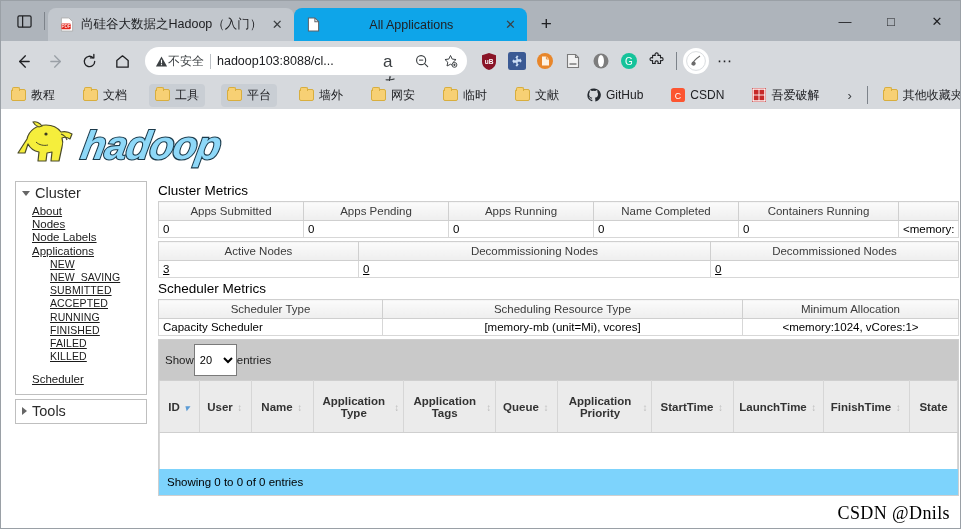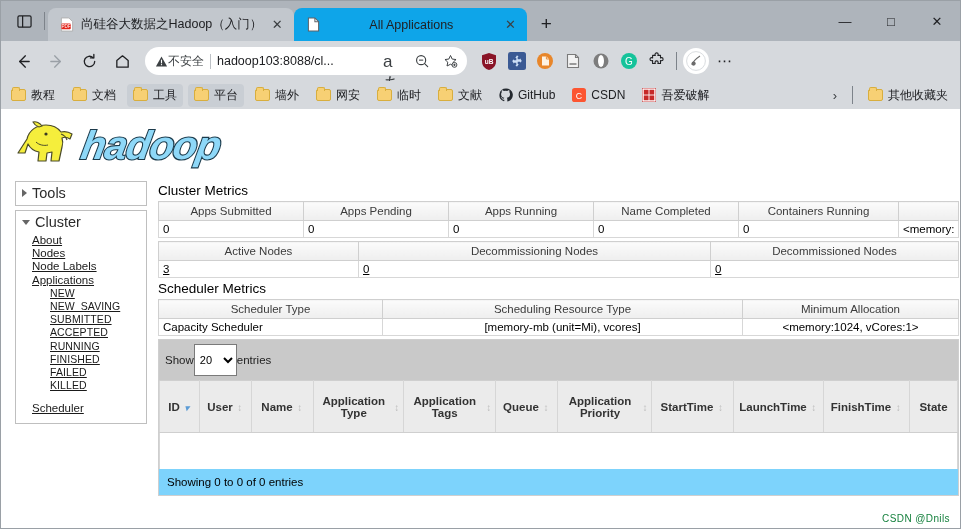--- a/index.html
+++ b/index.html
@@ -70,21 +70,21 @@
   .ext-strip { display:flex; align-items:center; gap:2px; margin-left:2px; }
   .ext { width:26px; height:26px; display:flex; align-items:center; justify-content:center; }
   .profile { width:26px; height:26px; border-radius:50%; background:#ffffff;
              display:flex; align-items:center; justify-content:center; }
   .dots { width:28px; height:28px; display:flex; align-items:center; justify-content:center;
           color:#202124; font-size:15px; letter-spacing:1px;}
 
   
   .bookmarks {
     height: 28px; flex: 0 0 28px; background:#d6d9dd; display:flex; align-items:center;
-    padding: 0 4px; gap: 5px; font-size: 12px; color:#202124; overflow:hidden;
+    padding: 0 4px; gap: 16px; font-size: 12px; color:#202124; overflow:hidden;
   }
   .bm { display:flex; align-items:center; gap:5px; padding: 3px 6px; border-radius:4px;
         white-space:nowrap; }
   .bm.hl { background:#c9ced4; }
   .bm-folder { width:15px; height:12px; flex:0 0 15px; position:relative; }
   .bm-folder:before {
     content:""; position:absolute; inset:0; background:#f7d074; border-radius:2px;
     border:1px solid #d8ae3e;
   }
   .bm-folder:after {
@@ -165,22 +165,22 @@
   .sort-both:before { content:"\2195"; color:#bbb; font-size:10px; }
   .sort-asc { display:inline-block; width:8px; }
   .sort-asc:before { content:"\25BE"; color:#5b9bd5; font-size:9px; }
   .dt-empty { height: 36px; background:#fff; border-left:1px solid #d6d6d6;
               border-right:1px solid #d6d6d6; }
   .dt-info {
     width: 801px; border:1px solid #cfcfcf; border-top:none; background:#7dd3fc;
     padding: 7px 8px; font-size: 11.5px; color:#000;
   }
   .watermark {
-    position:absolute; right: 10px; bottom: 4px; color:#15803d; font-size: 10px;
-    font-family:Liberation Sans, sans-serif; letter-spacing:0.4px;
+    position:absolute; right: 10px; bottom: 4px; color:#000000; font-size: 18px;
+    font-family:Liberation Serif, serif; letter-spacing:0.4px;
   }
 </style>
 </head>
 <body>
 
 <div class="browser">
 
   <div class="tabstrip">
     <div class="tabstrip-left-icon">
       <svg width="15" height="15" viewBox="0 0 16 16">
@@ -420,46 +420,46 @@
 
         <g transform="skewX(-10)">
           <text x="72" y="42" font-family="Liberation Sans, sans-serif" font-size="40" font-weight="bold" font-style="italic" fill="#8ed8f8" stroke="#1b3a4b" stroke-width="2.2" paint-order="stroke" letter-spacing="-1">hadoop</text>
         </g>
       </svg>
     </div>
 
     <div class="body-wrap">
 
       <div class="sidebar">
-        <div class="navblock">
-          <div class="navhead">
-            <span class="caret-right"></span>
-            <span>Tools</span>
-          </div>
-        </div>
         <div class="navblock">
           <div class="navhead">
             <span class="caret-down"></span>
             <span>Cluster</span>
           </div>
           <div class="navlist">
             <a href="#">About</a>
             <a href="#">Nodes</a>
             <a href="#">Node Labels</a>
             <a href="#">Applications</a>
             <a href="#" class="sub">NEW</a>
             <a href="#" class="sub">NEW_SAVING</a>
             <a href="#" class="sub">SUBMITTED</a>
             <a href="#" class="sub">ACCEPTED</a>
             <a href="#" class="sub">RUNNING</a>
             <a href="#" class="sub">FINISHED</a>
             <a href="#" class="sub">FAILED</a>
             <a href="#" class="sub">KILLED</a>
             <div class="gap"></div>
             <a href="#">Scheduler</a>
+          </div>
+        </div>
+        <div class="navblock">
+          <div class="navhead">
+            <span class="caret-right"></span>
+            <span>Tools</span>
           </div>
         </div>
       </div>
 
       <div class="main">
 
         <div class="sect-title">Cluster Metrics</div>
         <table class="metrics">
           <colgroup>
               <col style="width:145px">

